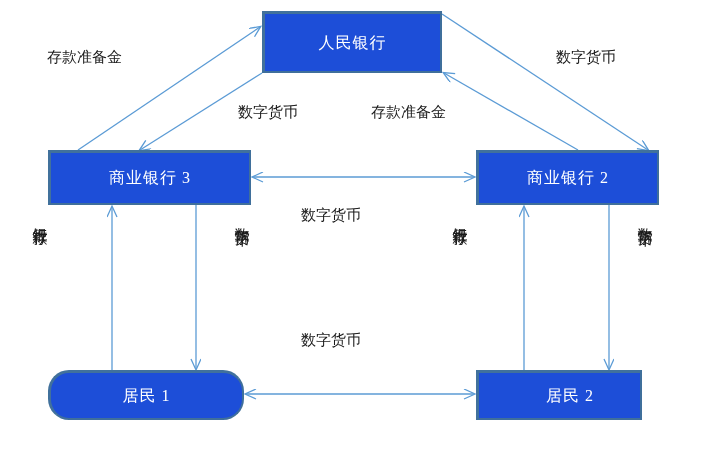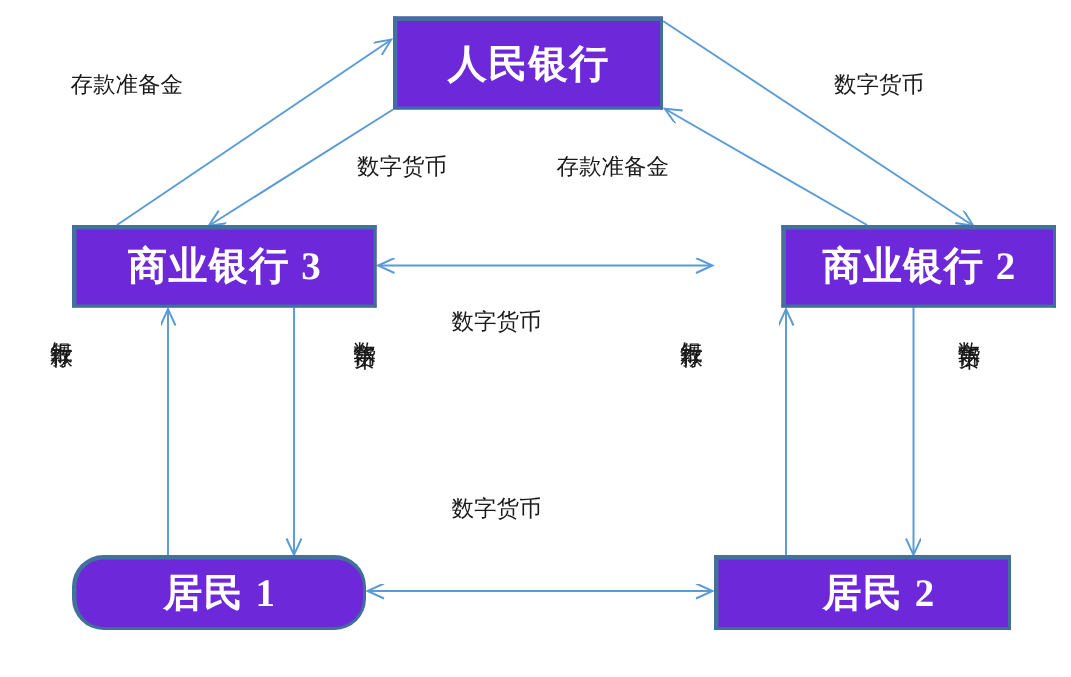--- a/index.html
+++ b/index.html
@@ -21,40 +21,39 @@
   #wires {
     position: absolute;
     left: 0;
     top: 0;
     width: 714px;
     height: 451px;
   }
   .node {
     position: absolute;
     box-sizing: border-box;
-    background: #6d28d9;
+    background: #1d4ed8;
     border-left: 3px solid #41719C;
     border-top: 3px solid #41719C;
     border-right: 2px solid #3F6F9B;
     border-bottom: 2px solid #3F6F9B;
     color: #ffffff;
     display: flex;
     align-items: center;
     justify-content: center;
-    font-size: 26px;
+    font-size: 16px;
     letter-spacing: 1px;
     line-height: 1;
     z-index: 3;
-    font-weight: bold;
   }
   #node-pboc   { left: 262px; top: 11px;  width: 180px; height: 62px; }
   #node-bank1  { left: 48px;  top: 150px; width: 203px; height: 55px; }
-  #node-bank2  { left: 476px; top: 150px; width: 183px; height: 55px; margin-left: 45px; }
+  #node-bank2  { left: 476px; top: 150px; width: 183px; height: 55px; }
   #node-res1   { left: 48px;  top: 370px; width: 196px; height: 50px; border-radius: 21px; }
-  #node-res2   { left: 476px; top: 370px; width: 198px; height: 50px; padding-left: 21px; }
+  #node-res2   { left: 476px; top: 370px; width: 166px; height: 50px; padding-left: 21px; }
 
   .label {
     position: absolute;
     color: #1a1a1a;
     font-size: 15px;
     white-space: nowrap;
     line-height: 1.05;
     z-index: 4;
   }
   .label.vert {

